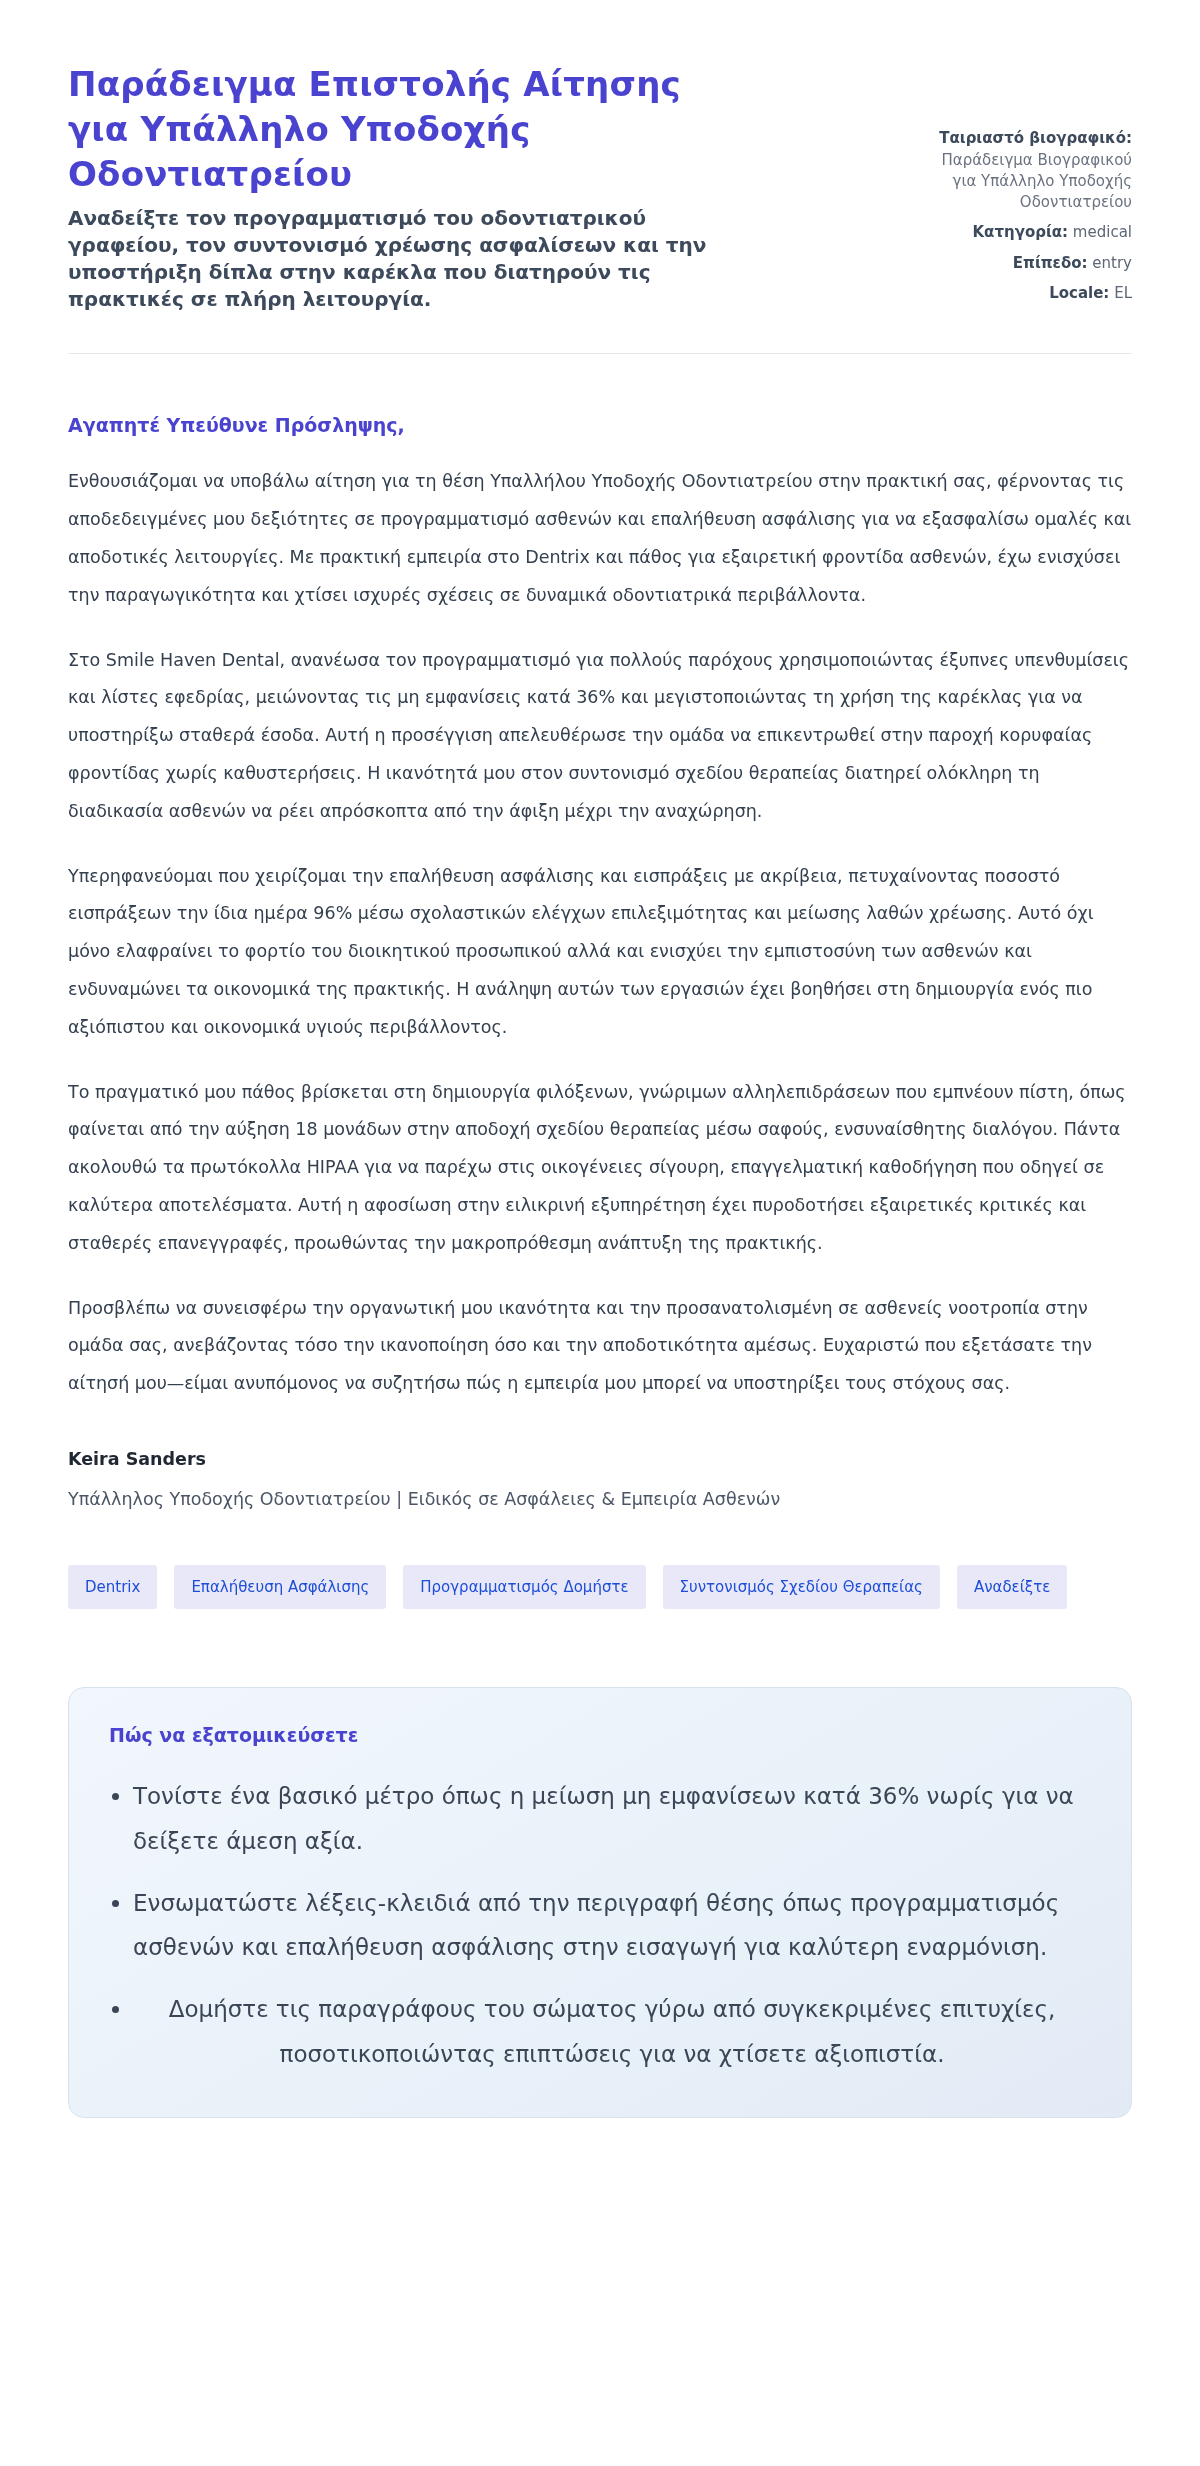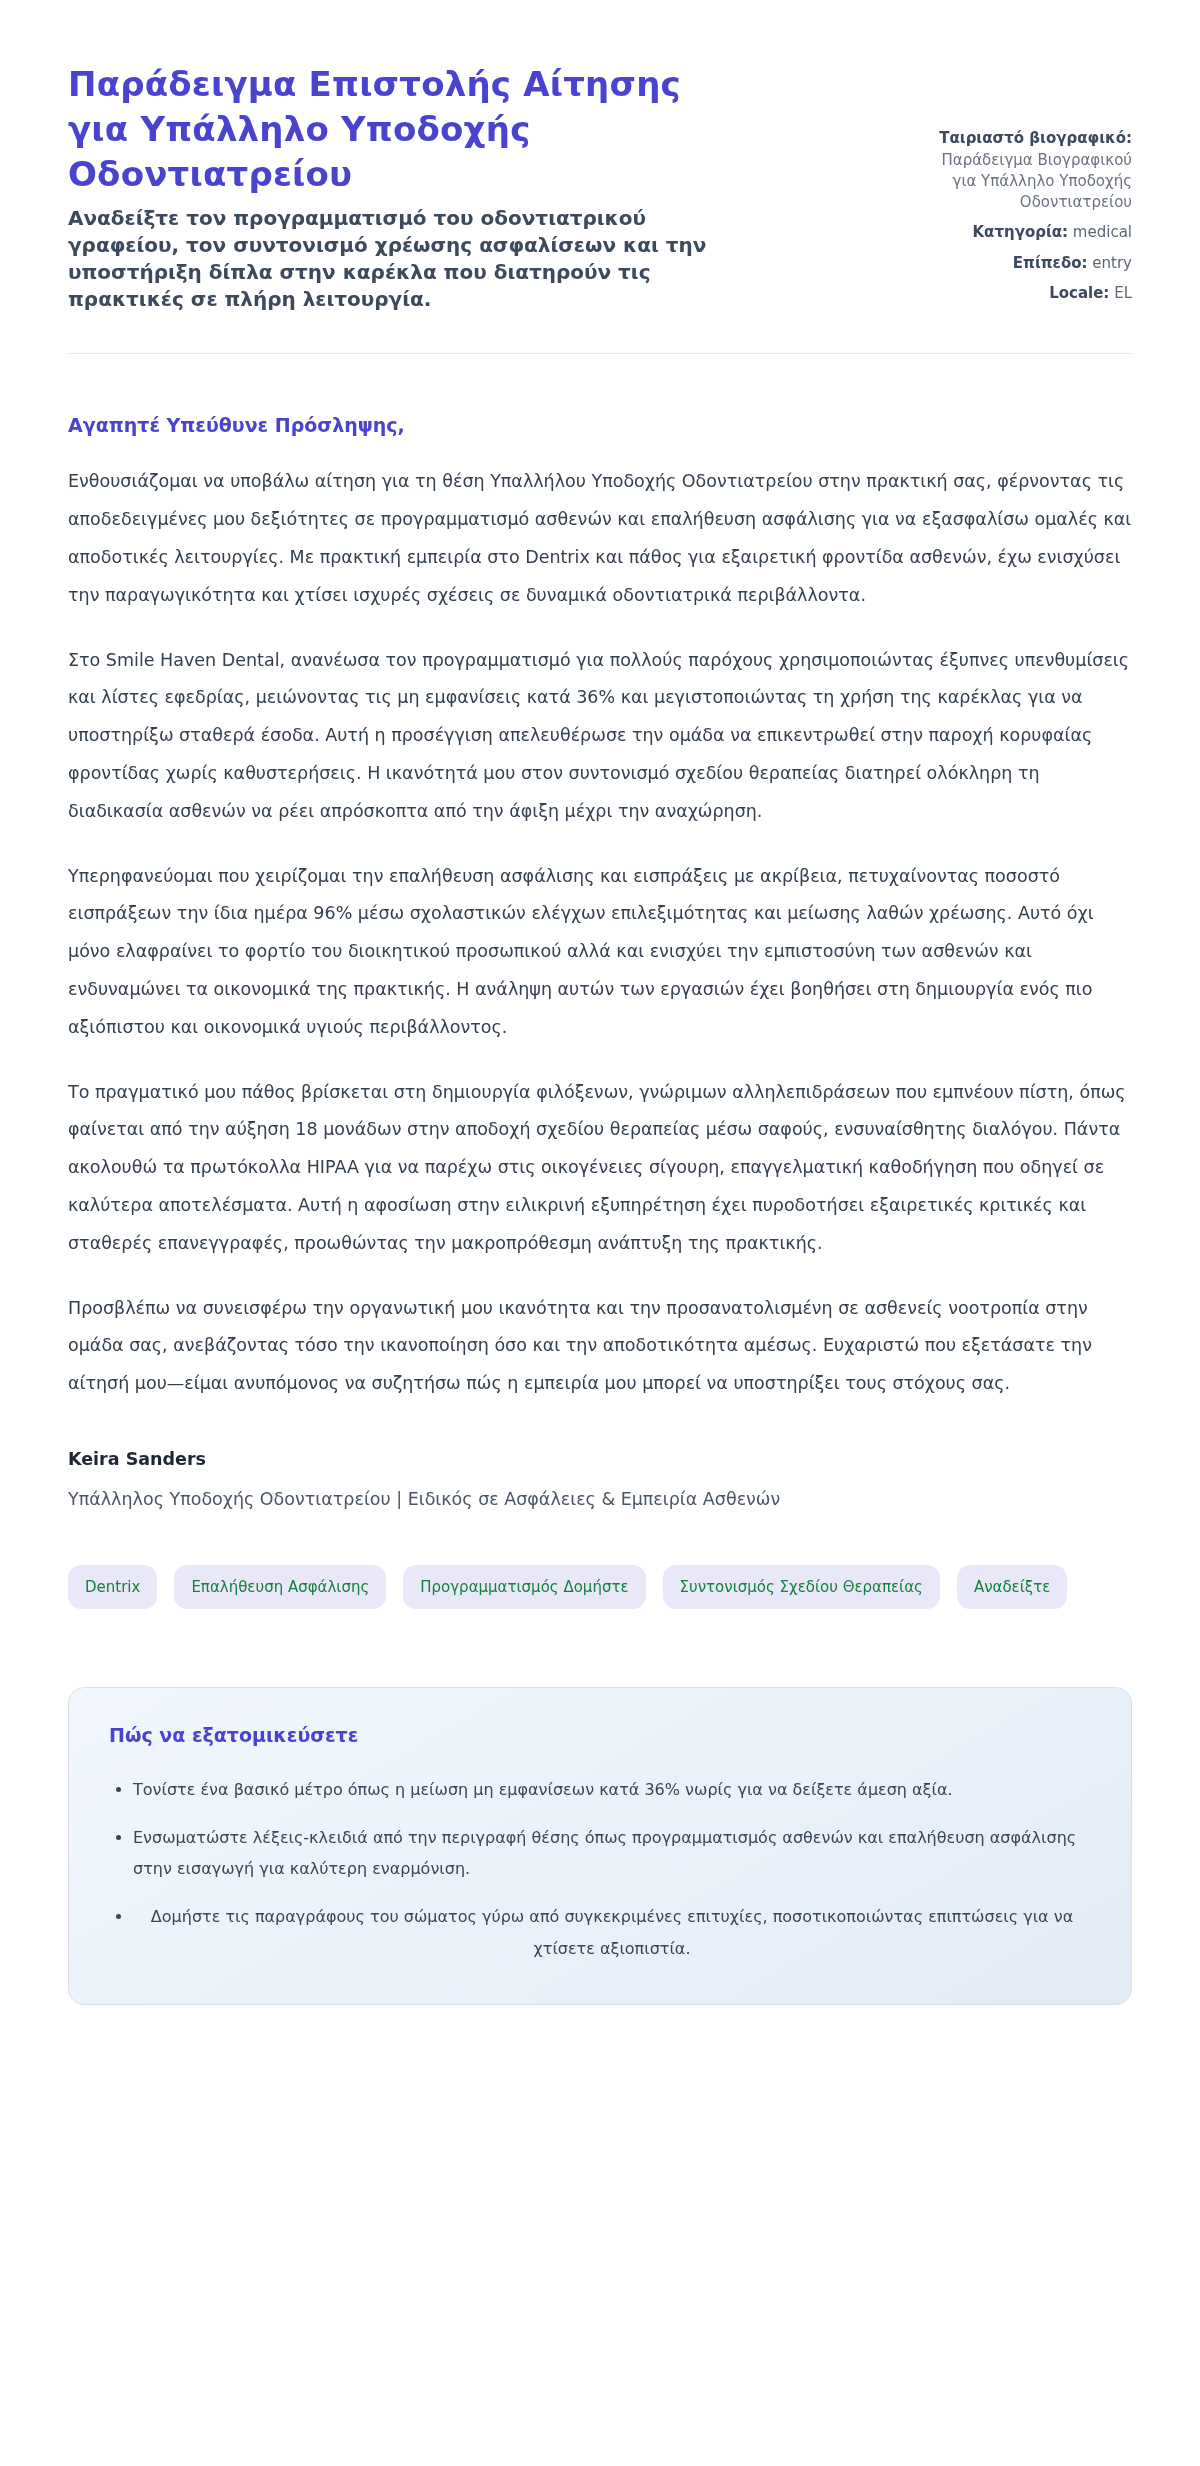--- a/index.html
+++ b/index.html
@@ -76,24 +76,24 @@
 
   
   .tags {
     margin-top: 56px;
     display: flex;
     flex-wrap: wrap;
     gap: 17px;
   }
   .tag {
     background: #e9e8f8;
-    color: #15803d;
+    color: #1d4ed8;
     font-size: 15px;
     padding: 13px 17px;
-    border-radius: 13px;
+    border-radius: 3px;
     cursor: pointer;
     white-space: nowrap;
   }
 
   
   .customize-box {
     margin-top: 78px;
     border: 1px solid #d9e2ec;
     border-radius: 16px;
     background: linear-gradient(150deg, #f1f7fc 0%, #e9f1f9 55%, #e2ebf5 100%);
@@ -103,21 +103,21 @@
     color: #4a43cf;
     font-size: 19px;
     font-weight: 700;
   }
   .customize-list {
     margin-top: 28px;
     padding-left: 24px;
     list-style: disc;
   }
   .customize-list li {
-    font-size: 16px;
+    font-size: 23px;
     line-height: 1.95;
     color: #3a4556;
     margin-bottom: 17px;
   }
   .customize-list li:last-child { margin-bottom: 0; text-align: center; }
 </style>
 </head>
 <body>
 
 <div class="page">

